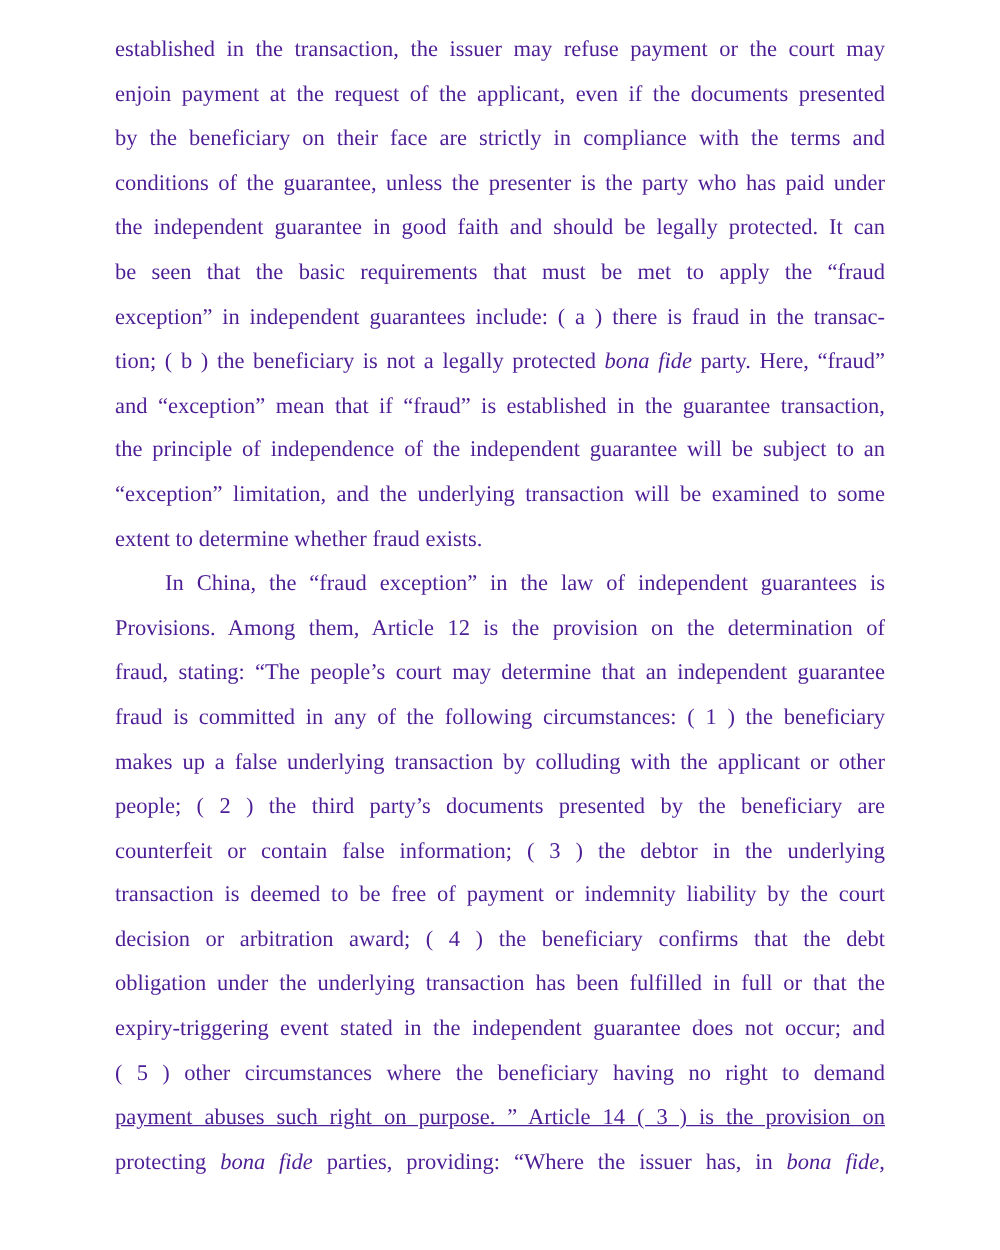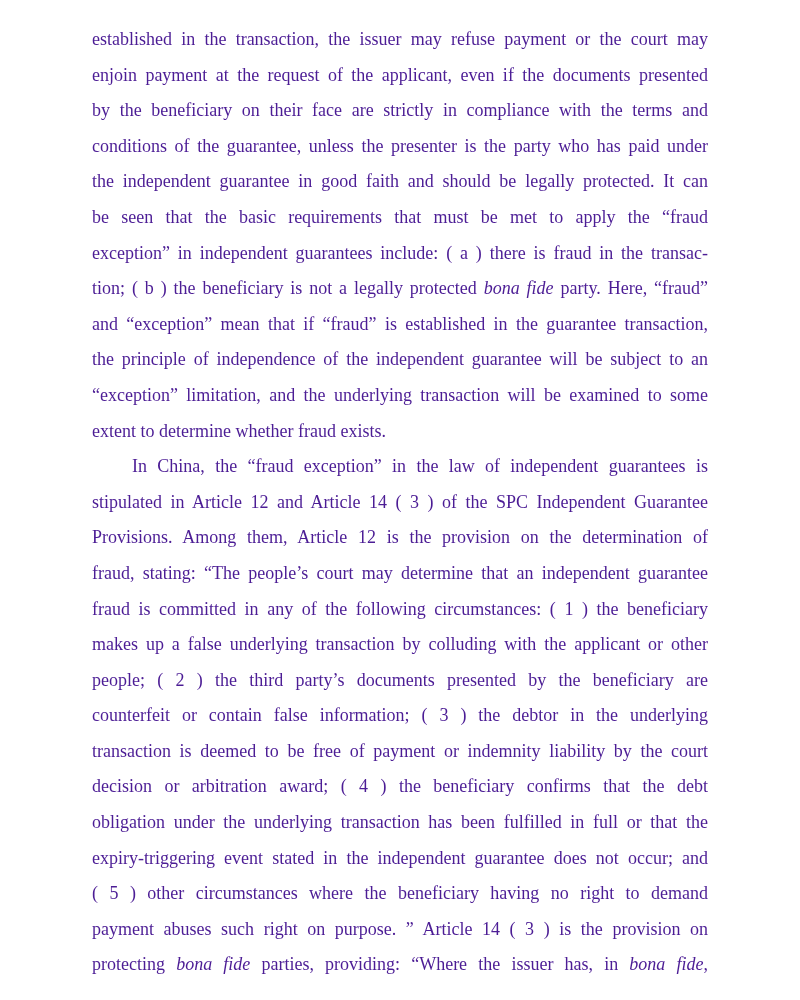--- a/index.html
+++ b/index.html
@@ -43,28 +43,27 @@
       <div class="doc-line" style="word-spacing: 3.09px;"><span><span>conditions of the guarantee, unless the presenter is the party who has paid under</span></span></div>
       <div class="doc-line" style="word-spacing: 4.31px;"><span><span>the independent guarantee in good faith and should be legally protected. It can</span></span></div>
       <div class="doc-line" style="word-spacing: 7.74px;"><span><span>be seen that the basic requirements that must be met to apply the “fraud</span></span></div>
       <div class="doc-line" style="word-spacing: 3.36px;"><span><span>exception” in independent guarantees include: ( a ) there is fraud in the transac-</span></span></div>
       <div class="doc-line" style="word-spacing: 2.39px;"><span><span>tion; ( b ) the beneficiary is not a legally protected </span><span class="it">bona fide</span><span> party. Here, “fraud”</span></span></div>
       <div class="doc-line" style="word-spacing: 3.84px;"><span><span>and “exception” mean that if “fraud” is established in the guarantee transaction,</span></span></div>
       <div class="doc-line" style="word-spacing: 3.35px;"><span><span>the principle of independence of the independent guarantee will be subject to an</span></span></div>
       <div class="doc-line" style="word-spacing: 3.87px;"><span><span>“exception” limitation, and the underlying transaction will be examined to some</span></span></div>
       <div class="doc-line"><span><span>extent to determine whether fraud exists.</span></span></div>
       <div class="doc-line" style="padding-left: 40px; word-spacing: 5.83px;"><span><span>In China, the “fraud exception” in the law of independent guarantees is</span></span></div>
-      <div class="doc-line" style="word-spacing: 4.01px;"><span><span>stipulated in Article 12 and Article 14 ( 3 ) of the SPC Independent Guarantee</span></span></div>
       <div class="doc-line" style="word-spacing: 6.23px;"><span><span>Provisions. Among them, Article 12 is the provision on the determination of</span></span></div>
       <div class="doc-line" style="word-spacing: 3.77px;"><span><span>fraud, stating: “The people’s court may determine that an independent guarantee</span></span></div>
       <div class="doc-line" style="word-spacing: 4.05px;"><span><span>fraud is committed in any of the following circumstances: ( 1 ) the beneficiary</span></span></div>
       <div class="doc-line" style="word-spacing: 3.43px;"><span><span>makes up a false underlying transaction by colluding with the applicant or other</span></span></div>
       <div class="doc-line" style="word-spacing: 7.77px;"><span><span>people; ( 2 ) the third party’s documents presented by the beneficiary are</span></span></div>
       <div class="doc-line" style="word-spacing: 7.43px;"><span><span>counterfeit or contain false information; ( 3 ) the debtor in the underlying</span></span></div>
       <div class="doc-line" style="word-spacing: 4.13px;"><span><span>transaction is deemed to be free of payment or indemnity liability by the court</span></span></div>
       <div class="doc-line" style="word-spacing: 7.93px;"><span><span>decision or arbitration award; ( 4 ) the beneficiary confirms that the debt</span></span></div>
       <div class="doc-line" style="word-spacing: 4.18px;"><span><span>obligation under the underlying transaction has been fulfilled in full or that the</span></span></div>
       <div class="doc-line" style="word-spacing: 4.62px; text-align: center;"><span><span>expiry-triggering event stated in the independent guarantee does not occur; and</span></span></div>
       <div class="doc-line" style="word-spacing: 6.93px; text-align: right;"><span><span>( 5 ) other circumstances where the beneficiary having no right to demand</span></span></div>
-      <div class="doc-line" style="word-spacing: 5.07px;"><span><span>payment abuses such right on purpose. ” Article 14 ( 3 ) is the provision on</span></span></div>
+      <div class="doc-line" style="word-spacing: 5.07px; text-decoration: underline;"><span><span>payment abuses such right on purpose. ” Article 14 ( 3 ) is the provision on</span></span></div>
       <div class="doc-line" style="word-spacing: 6.64px;"><span><span>protecting </span><span class="it">bona fide</span><span> parties, providing: “Where the issuer has, in </span><span class="it">bona fide</span><span>,</span></span></div>
     </div>
 </div>
 
 </body></html>

